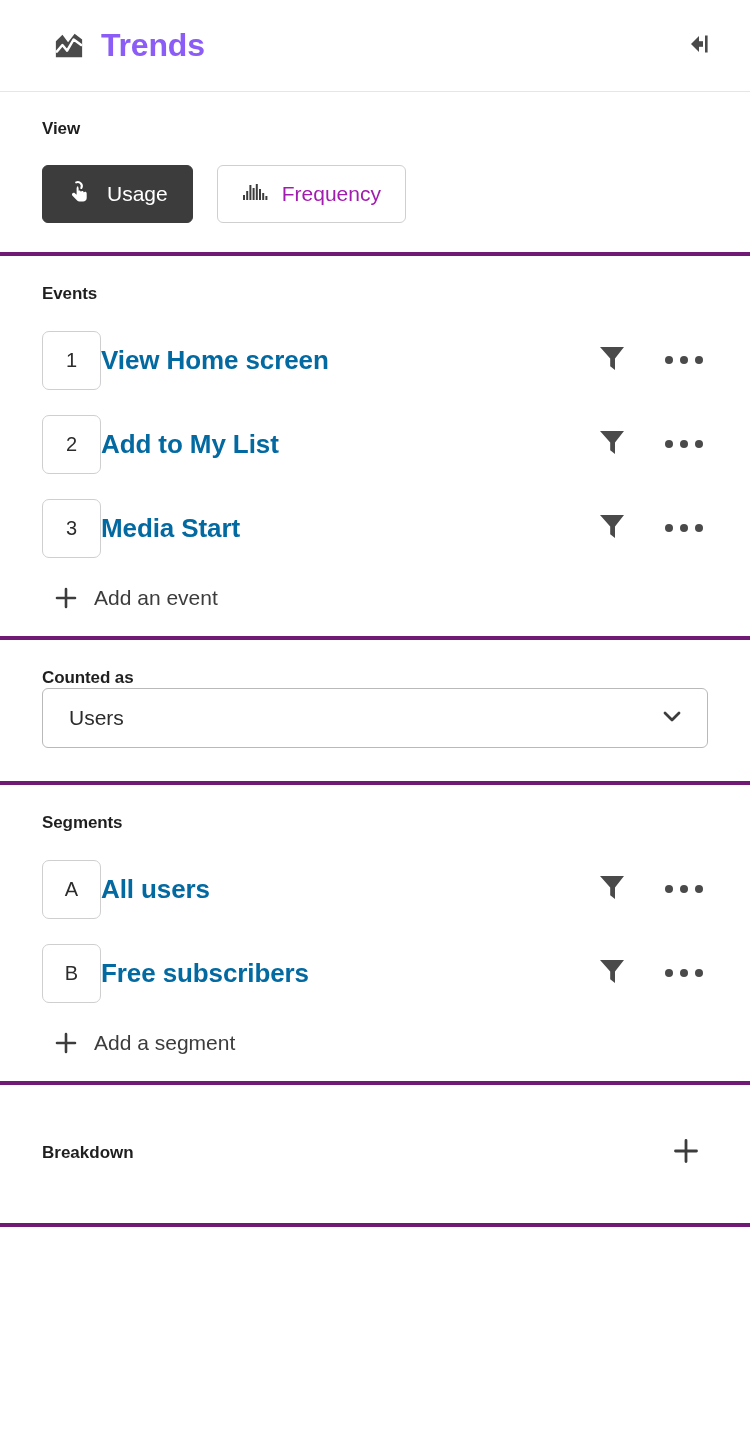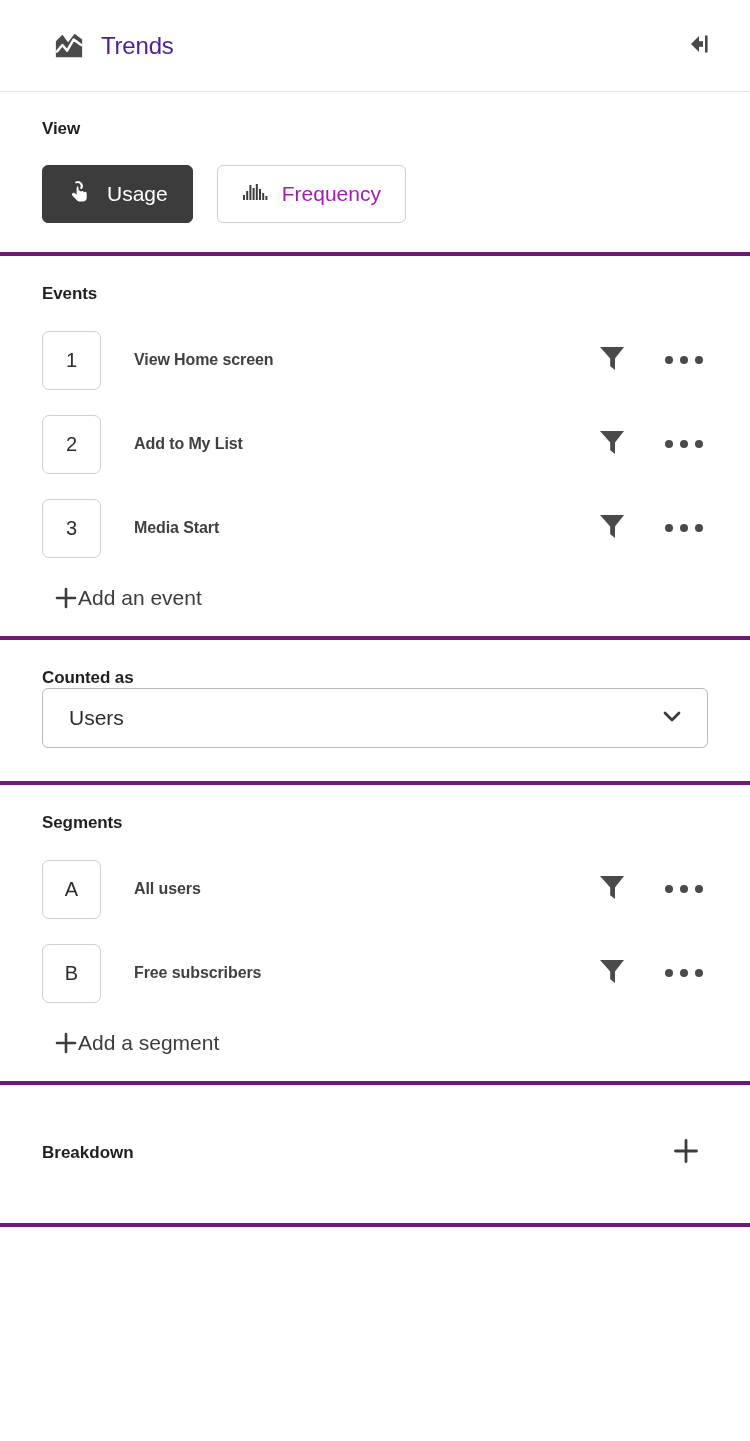--- a/index.html
+++ b/index.html
@@ -14,21 +14,21 @@
 
   
   .header {
     height: 92px; flex: 0 0 92px;
     display: flex; align-items: center;
     padding: 0 30px 0 54px;
     border-bottom: 1px solid #e6e6e6;
   }
   .header-left { display: flex; align-items: center; gap: 17px; }
   .trends-icon { width: 30px; height: 30px; display:block; }
-  .header-title { font-size: 24px; font-weight: 400; letter-spacing: -0.2px; color: #4c1d95; }
+  .header-title { font-size: 32px; font-weight: 700; letter-spacing: -0.2px; color: #8b5cf6; }
   .header-spacer { flex: 1 1 auto; }
   .collapse-btn {
     width: 44px; height: 44px; display:flex; align-items:center; justify-content:center;
     cursor: pointer; background: transparent; border: none;
   }
 
   
   .section { padding: 0 42px; border-bottom: 4px solid #701a75; }
   .section-label {
     font-size: 17px; font-weight: 700; color: #1f1f1f;
@@ -55,33 +55,33 @@
     height: 64px; margin-bottom: 20px;
   }
   .row:last-child { margin-bottom: 0; }
   .badge {
     width: 59px; height: 59px; flex: 0 0 59px;
     border: 1px solid #cfcfcf; border-radius: 7px;
     display: flex; align-items: center; justify-content: center;
     font-size: 20px; color: #2c2c2c; background: #fff;
   }
   .row-label {
-    margin-left: 33px; flex: 1 1 auto;
-    font-size: 16px; font-weight: 700; color: #404040; letter-spacing: -0.1px;
+    flex: 1 1 auto;
+    font-size: 26px; font-weight: 700; color: #0369a1; letter-spacing: -0.1px;
   }
   .row-action {
     width: 48px; height: 48px; display: flex; align-items: center; justify-content: center;
     cursor: pointer;
   }
   .row-action.dots { margin-left: 24px; }
   .dots-glyph { display: flex; gap: 7px; }
   .dots-glyph i { width: 8px; height: 8px; border-radius: 50%; background: #4a4a4a; display:block; }
 
   .add-link {
-    display: flex; align-items: center; 
+    display: flex; align-items: center; gap: 16px;
     margin-top: 26px; cursor: pointer;
     font-size: 21px; color: #3c3c3c;
     padding-left: 12px;
   }
   .add-link .plus { width: 24px; height: 24px; display:block; }
 
   
   .counted-section { padding-top: 28px; padding-bottom: 33px; }
   .select-box {
     height: 60px; width: 100%;

